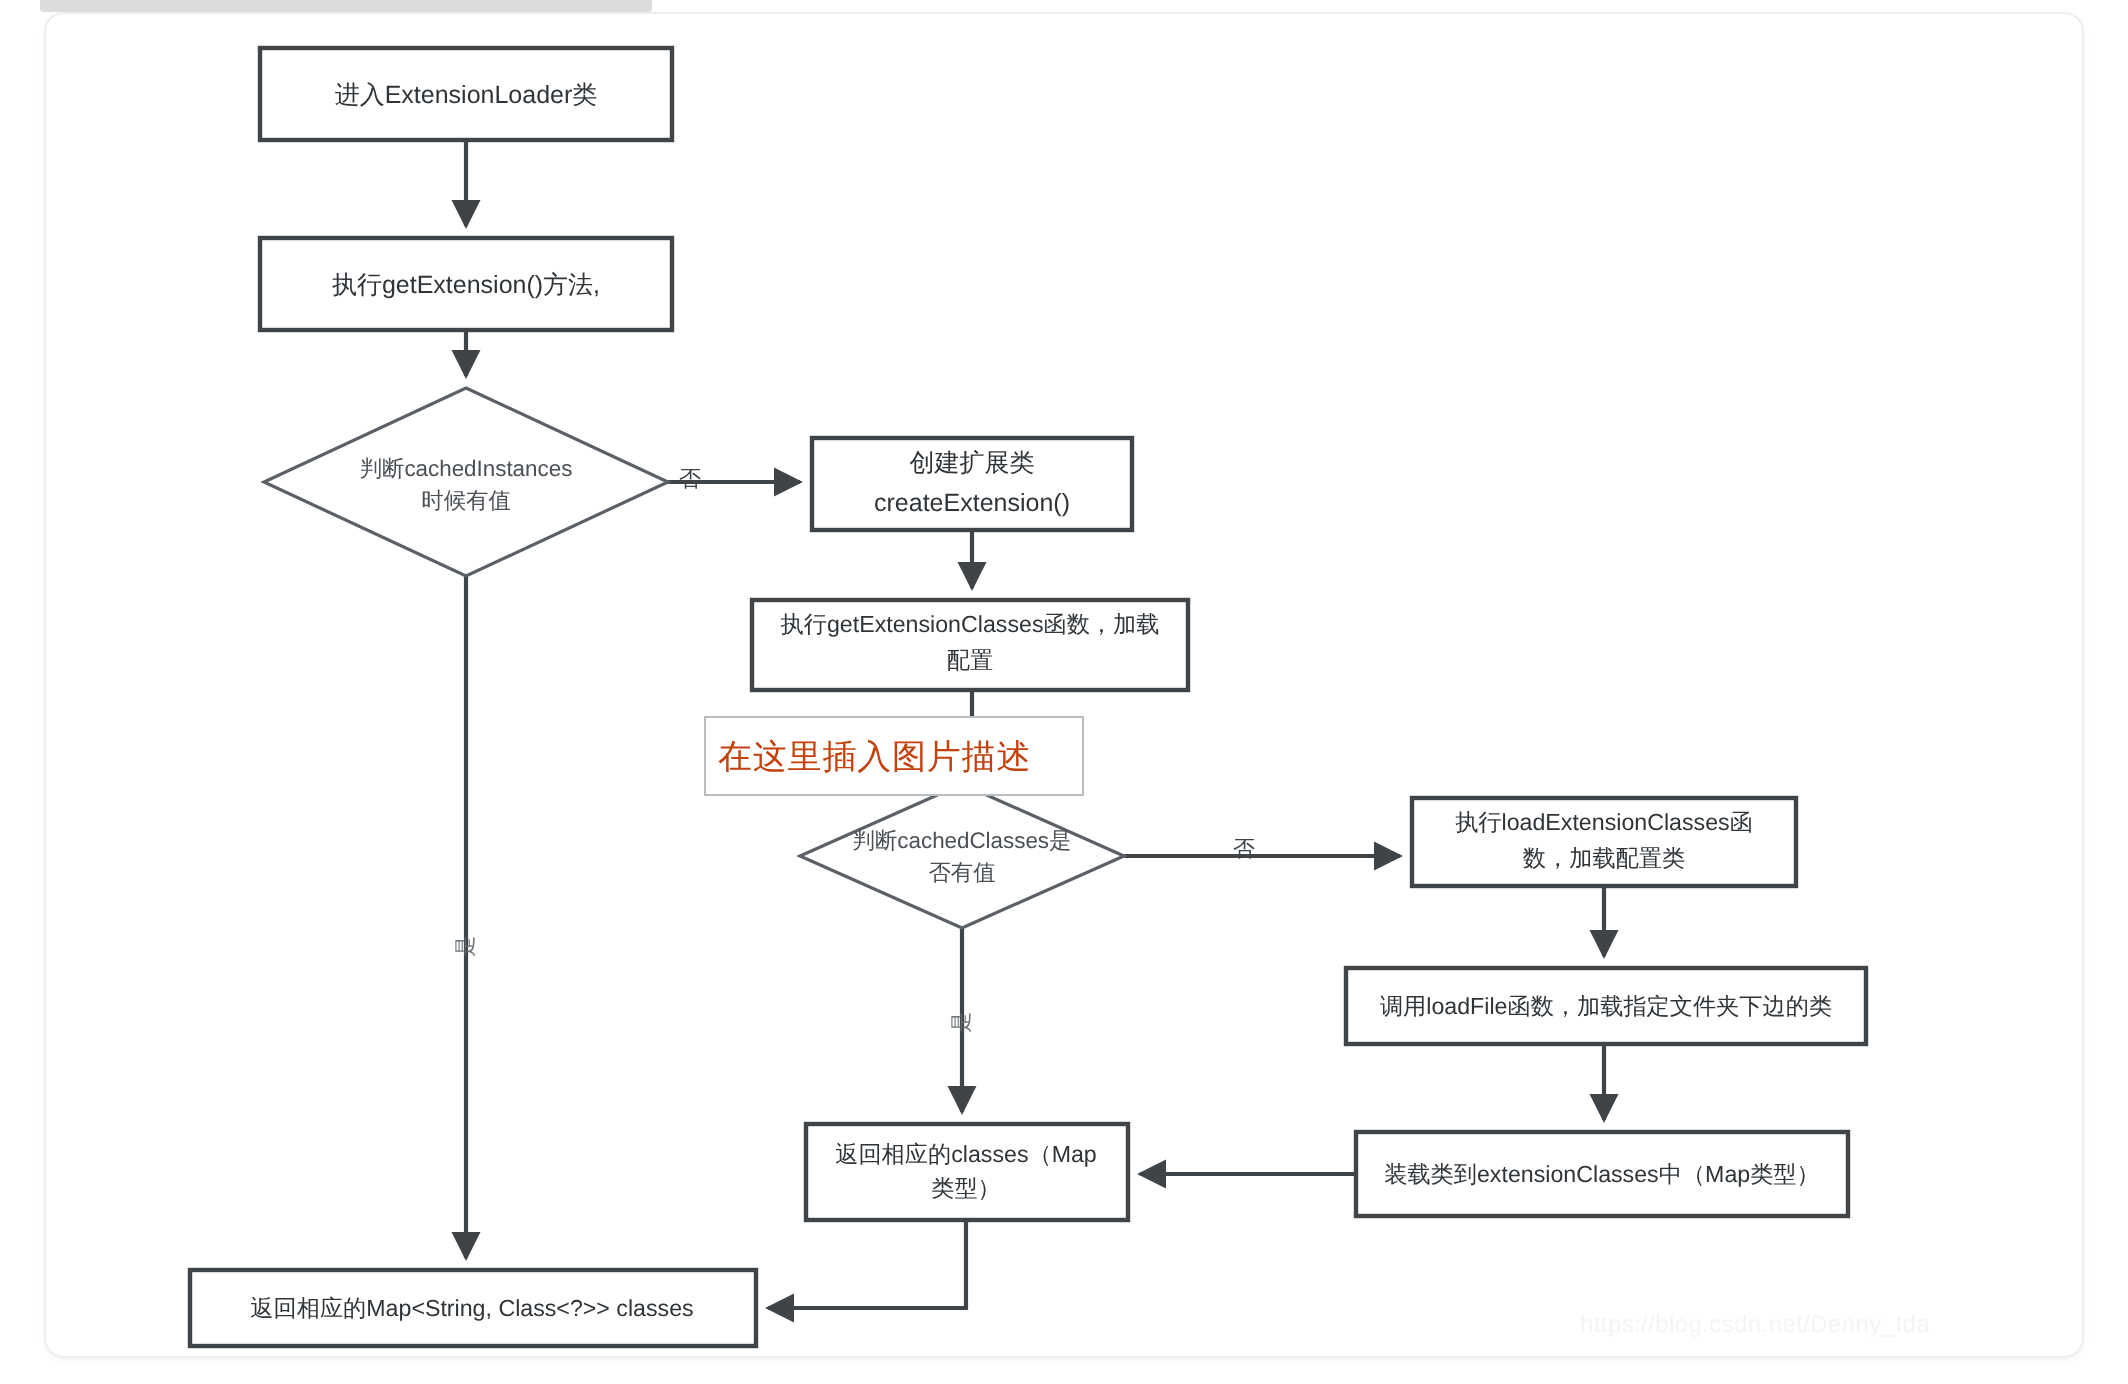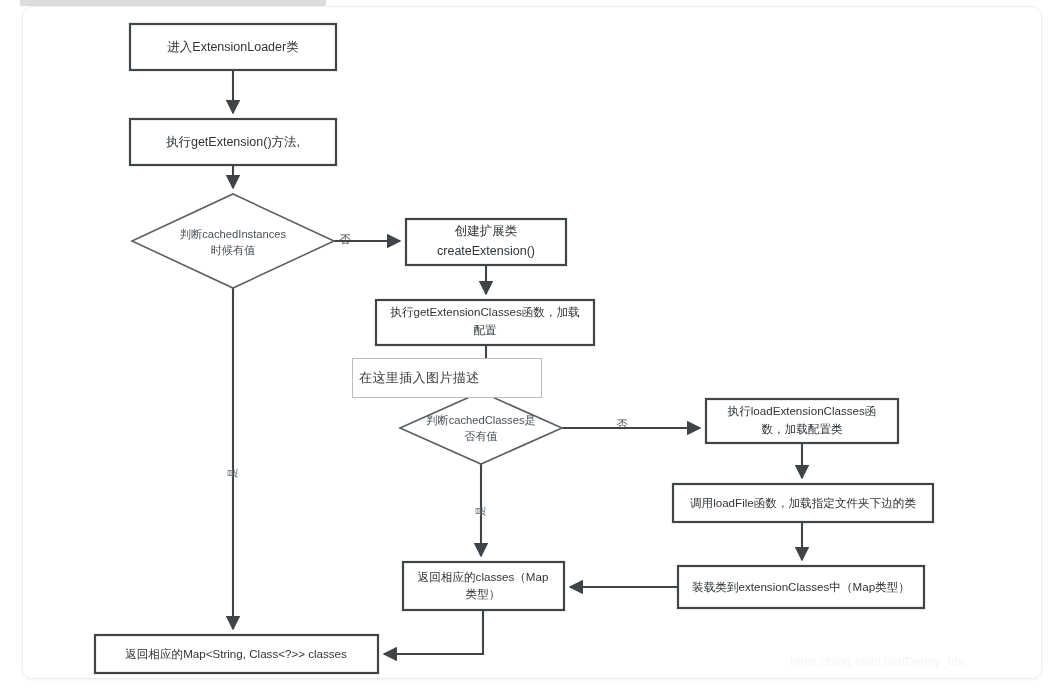--- a/index.html
+++ b/index.html
@@ -102,22 +102,22 @@
     height: 40px;
     border: 1px solid #b9bec3;
     background: #ffffff;
     box-sizing: border-box;
     display: flex;
     align-items: center;
     padding-left: 6px;
   }
   #alt-box span {
     font-family: Liberation Serif, serif;
-    font-size: 13px;
-    color: #404040;
+    font-size: 17px;
+    color: #c2410c;
     white-space: nowrap;
     letter-spacing: 0.4px;
   }
   #watermark {
     position: absolute;
     left: 790px;
     top: 655px;
     font-family: "Liberation Sans", "DejaVu Sans", sans-serif;
     font-size: 12px;
     color: #f3f4f5;

